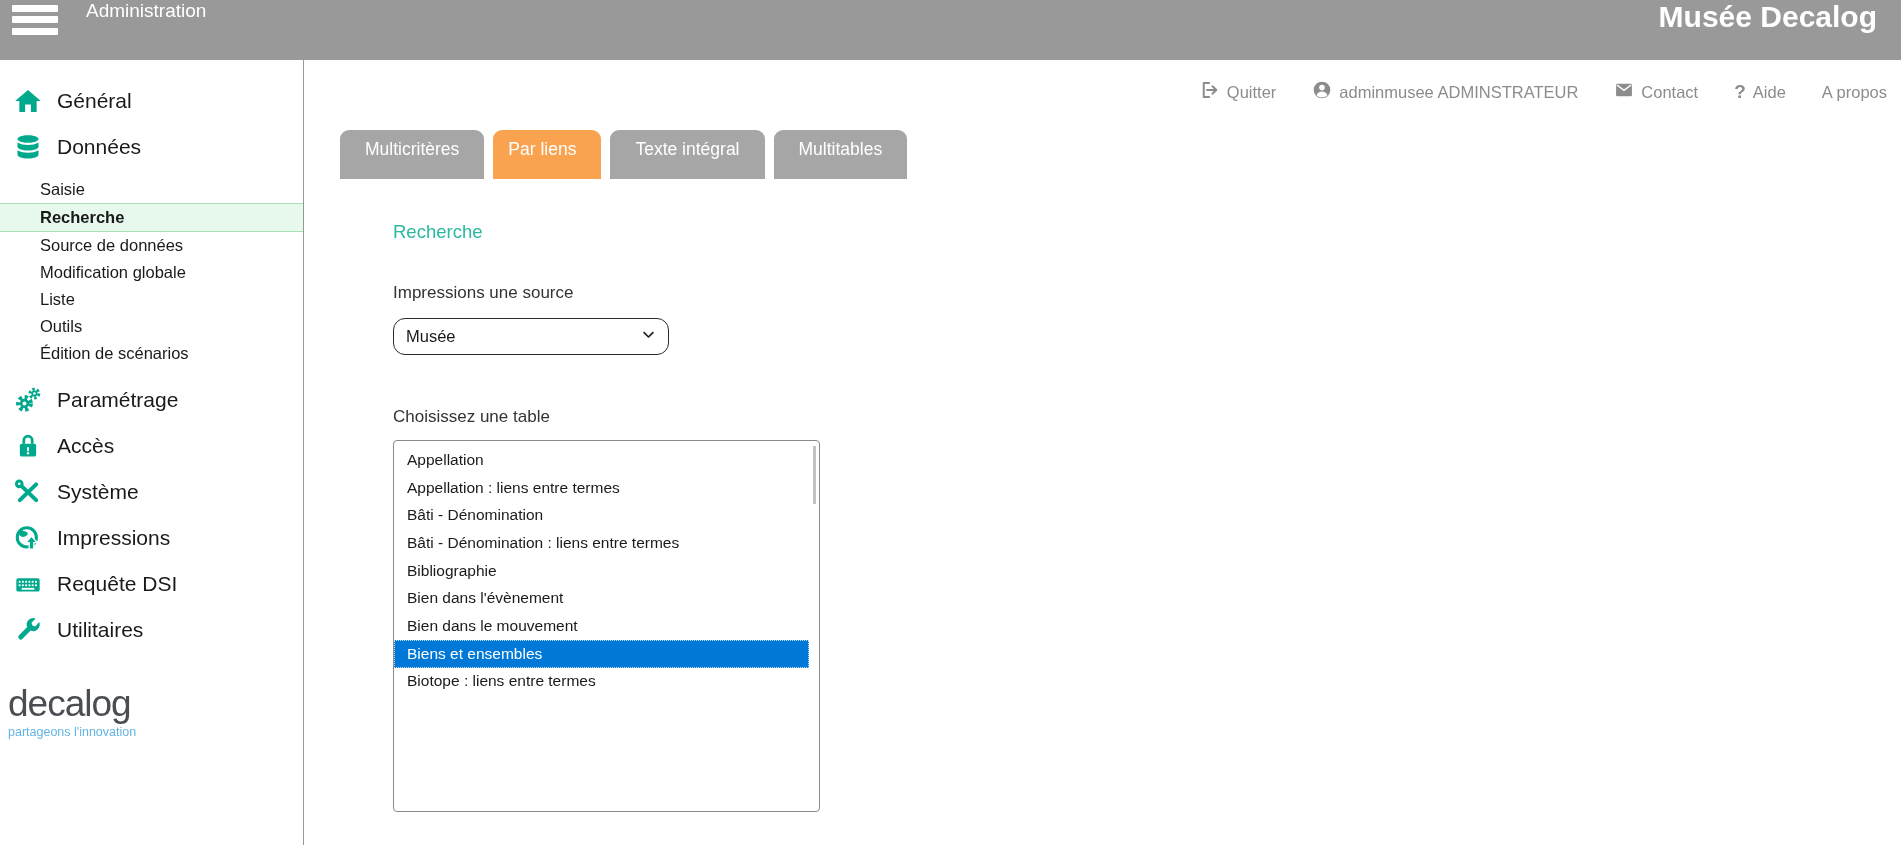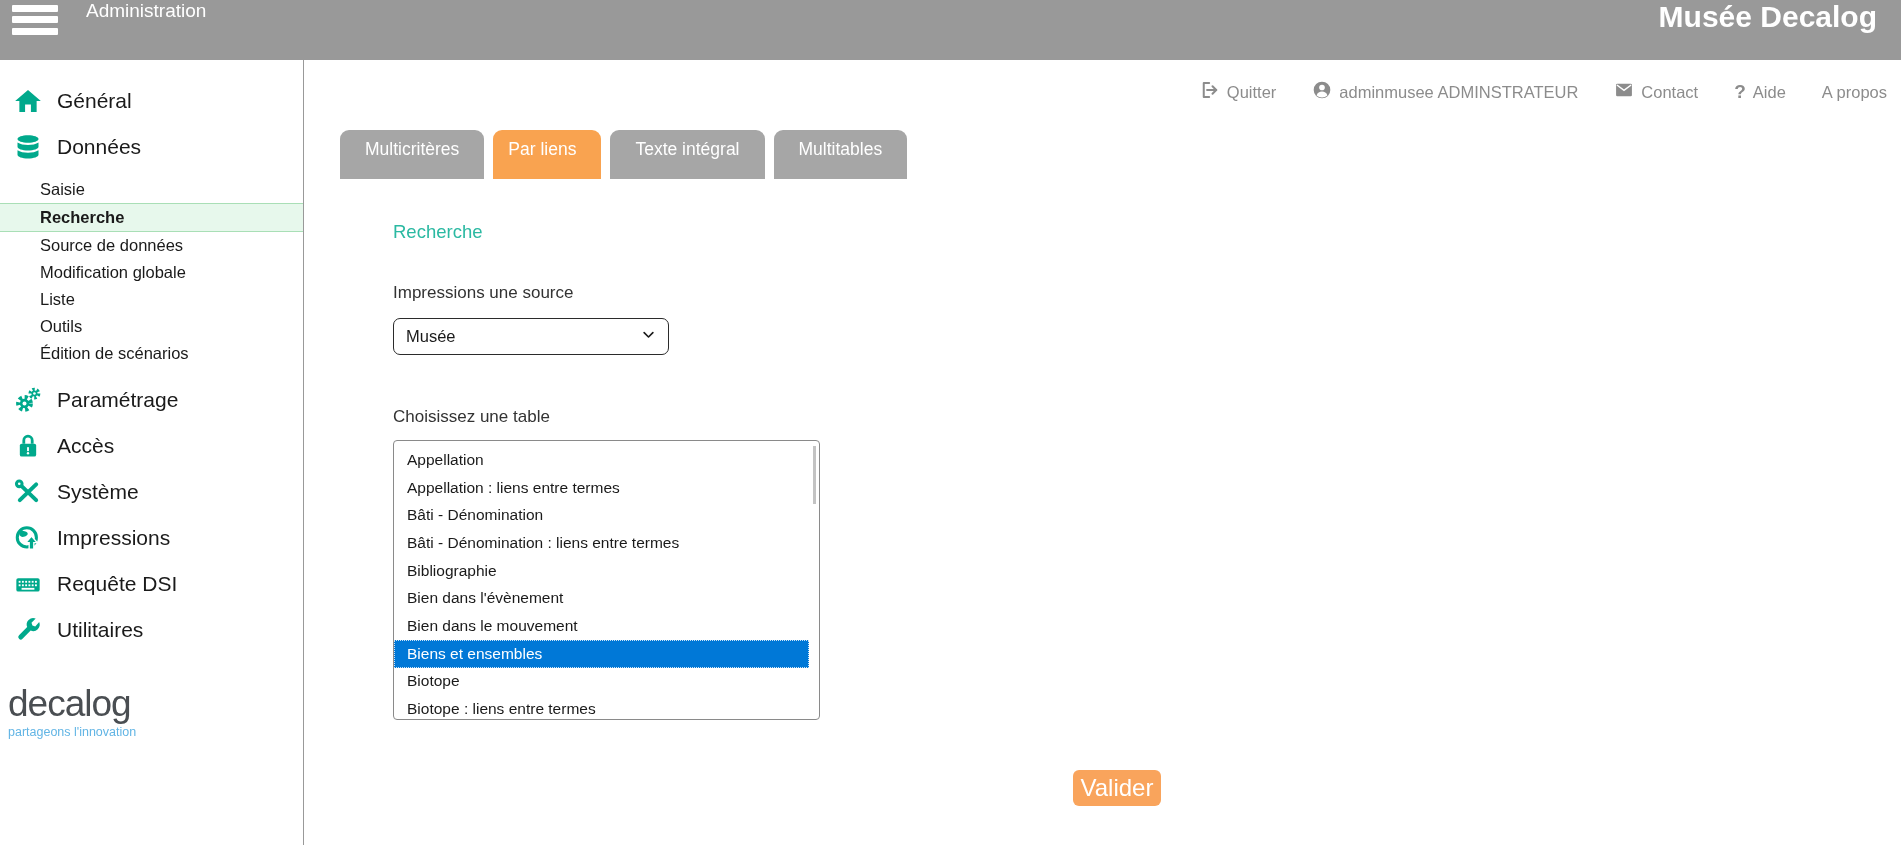--- a/index.html
+++ b/index.html
@@ -43,24 +43,24 @@
   .tabs { display:flex; gap:9px; margin:20px 0 0 36px; }
   .tab { height:49px; line-height:39px; padding:0 25px; background:#a6a6a6; color:#fff;
          font-size:17.5px; border-radius:9px 9px 0 0; cursor:pointer; }
   .tab.active { background:#f9a350;padding-left:15px; }
 
   
   .panel { margin:42px 0 0 89px; }
   .panel-heading { color:#2bb9a2; font-size:18.5px; }
   .field-label { font-size:17px; color:#333; margin-top:40px; }
   .select-box { margin-top:15px; width:276px; height:37px; border:1.5px solid #2b2b2b;
-                border-radius:7px; display:flex; align-items:center; padding:0 12px;
+                border-radius:12px; display:flex; align-items:center; padding:0 12px;
                 font-size:16.5px; cursor:pointer; background:#fff; }
   .select-box .chev { margin-left:auto; }
-  .listbox { margin-top:13px; width:427px; height:280px; border:1px solid #8a8a8a;
+  .listbox { margin-top:13px; width:427px; height:372px; border:1px solid #8a8a8a;
              border-radius:4px; padding-top:5px; position:relative; background:#fff;
              overflow:hidden; }
   .listbox .row { height:27.7px; display:flex; align-items:center; padding-left:13px;
                   font-size:15.5px; cursor:pointer; margin-right:10px; }
   .listbox .row.selected { background:#0078d7; color:#fff;
                            outline:1px dotted rgba(255,255,255,.8); outline-offset:-1px; }
   .scroll-thumb { position:absolute; right:3px; top:5px; width:3px; height:58px;
                   background:#c3c3c3; }
   .submit-btn { display:block; margin:50px 0 0 680px; width:88px; height:36px;
                 background:#f9a45c; color:#fff; border:none; border-radius:6px;
@@ -264,21 +264,20 @@
       <div class="field-label" style="margin-top:52px;">Choisissez une table</div>
       <div class="listbox">
         <div class="row">Appellation</div>
         <div class="row">Appellation : liens entre termes</div>
         <div class="row">Bâti - Dénomination</div>
         <div class="row">Bâti - Dénomination : liens entre termes</div>
         <div class="row">Bibliographie</div>
         <div class="row">Bien dans l'évènement</div>
         <div class="row">Bien dans le mouvement</div>
         <div class="row selected">Biens et ensembles</div>
-        <div class="row">Biotope</div>
         <div class="row">Biotope : liens entre termes</div>
         <div class="scroll-thumb"></div>
       </div>
 
       <button class="submit-btn">Valider</button>
     </div>
   </div>
 </div>
 
 </body></html>

